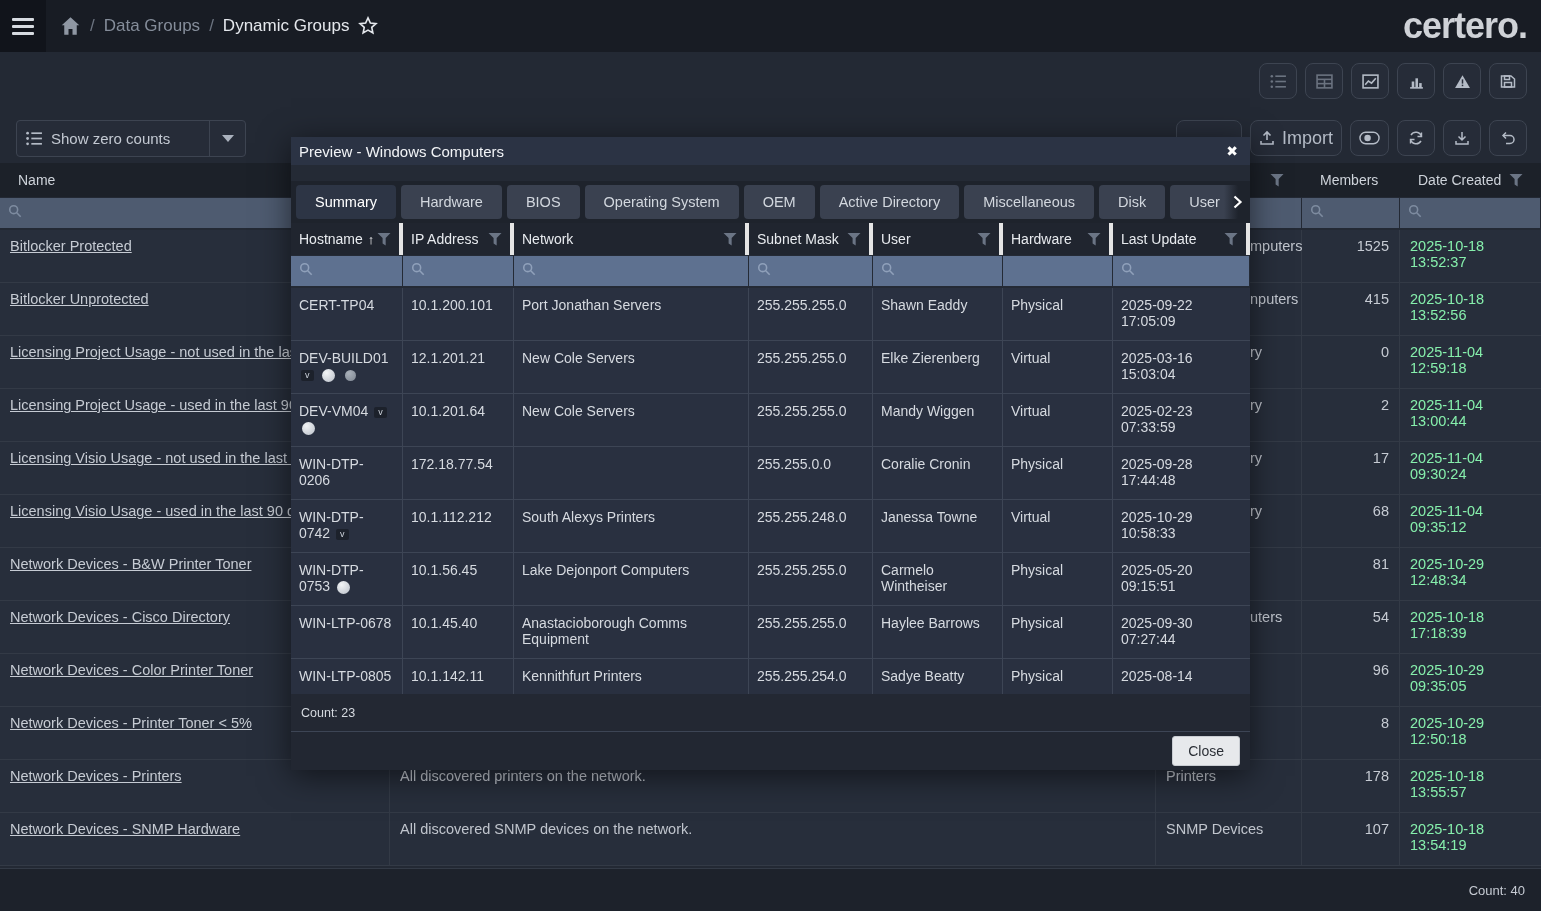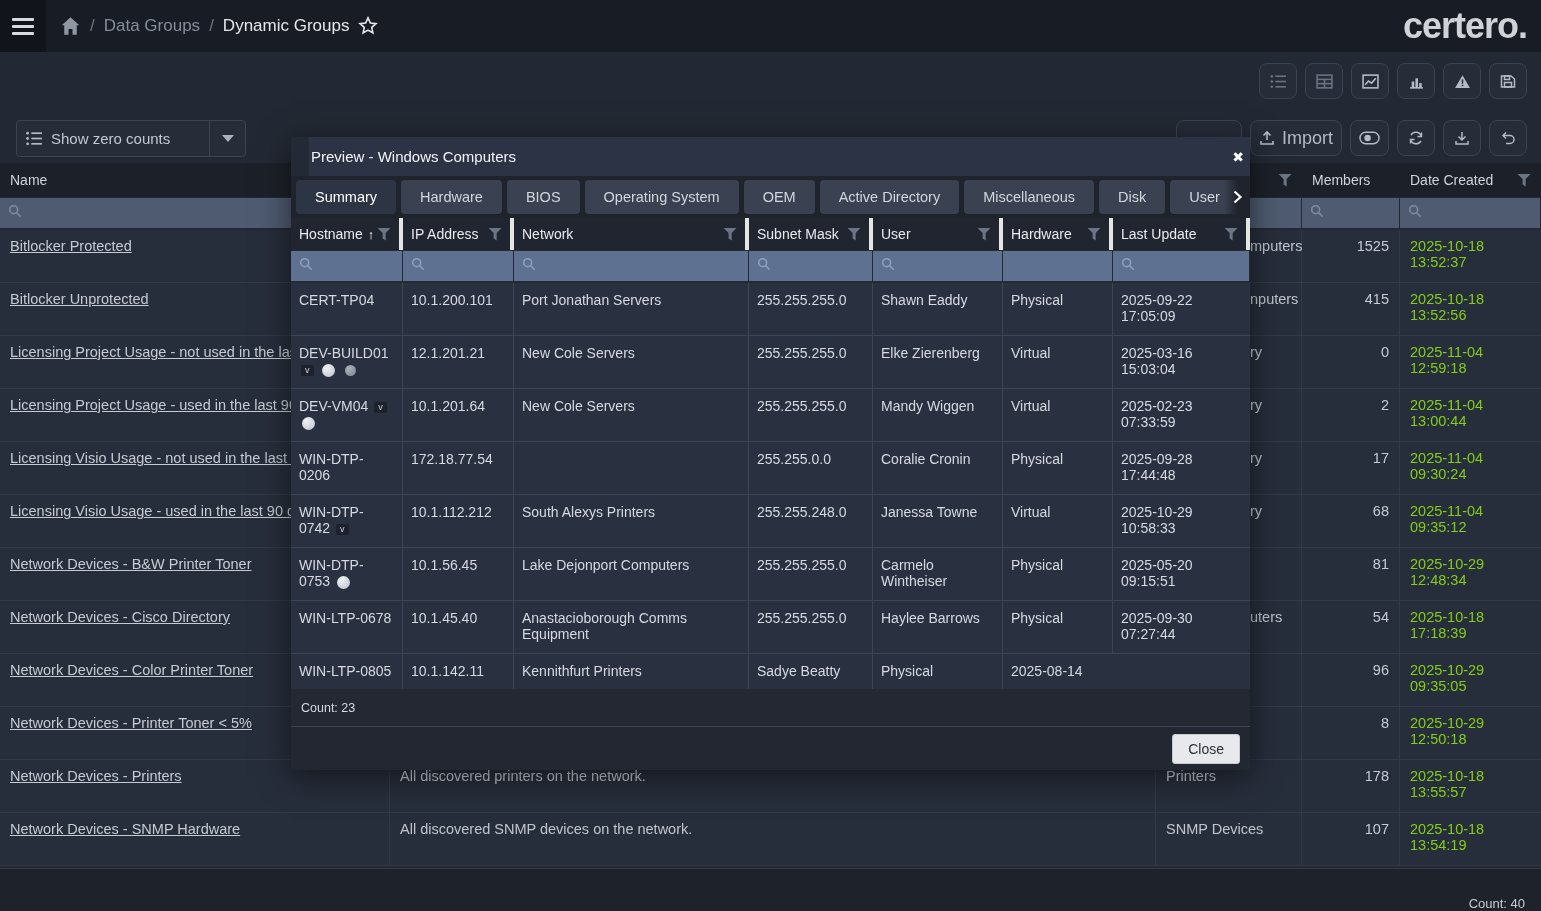--- a/index.html
+++ b/index.html
@@ -37,51 +37,51 @@
   .zero-ctl .zlabel { width:158px; font-size:15px; color:#c3c9d2; cursor:pointer; }
   .zero-ctl .zcaret { width:36px; height:100%; display:flex; align-items:center; justify-content:center;
     border-left:1px solid #3d4451; cursor:pointer; }
   .caret-down { width:0; height:0; border-left:6px solid transparent; border-right:6px solid transparent;
     border-top:7px solid #aab1bd; }
 
   
   .bg-table { position:absolute; top:163px; left:0; width:1541px; }
   .bg-grid { display:grid; grid-template-columns:390px 766px 146px 98px 141px; }
   .bg-head { background:#1c2129; height:34px; }
-  .bg-head .hcell { display:flex; align-items:center; padding:0 10px; font-size:14px; color:#ced3da; }
+  .bg-head .hcell { display:flex; align-items:center; padding:0 18px; font-size:14px; color:#ced3da; }
   .bg-head .hcell .flt { margin-left:auto; }
   .bg-filter { height:33px; background:#232934; }
   .bg-filter .fcell { margin:1px 1px 2px 0; background:#4e5b70; display:flex; align-items:center;
     padding:0 8px; color:#8violet; }
   .bg-filter .fcell svg { color:#7e8ca0; }
   .fcell input { background:transparent; border:none; outline:none; color:#e2e6eb; font-size:13px;
     width:100%; margin-left:6px; font-family:"Liberation Sans",sans-serif; }
   .bg-row { border-bottom:1px solid #333a46; background:#272e3b; min-height:53px; }
   .bg-row > div { padding:8px 10px; font-size:14.5px; border-right:1px solid #333a46; }
   .bg-row > div:last-child { border-right:none; }
   .bg-name a { color:#c6cbd3; text-decoration:underline; white-space:nowrap; cursor:pointer; }
   .bg-desc { color:#c0c5cd; }
   .bg-type { color:#c0c5cd; }
   .bg-type.frag { padding-left:94px !important; white-space:nowrap; }
   .bg-members { text-align:right; color:#c6cbd3; }
-  .bg-date { color:#84cc16; width:141px; }
+  .bg-date { color:#86efac; width:141px; }
   .bg-date span { display:inline-block; width:90px; }
 
   .bottombar { position:absolute; left:0; bottom:0; width:1541px; height:43px; background:#1d222b;
-    border-top:1px solid #333a46; display:flex; align-items:flex-end; justify-content:flex-end;
+    border-top:1px solid #333a46; display:flex; align-items:center; justify-content:flex-end;
     padding-right:16px; font-size:13px; color:#c6cbd3; }
 
   
   .modal { position:absolute; left:291px; top:137px; width:959px; height:633px; background:#242a35;
     box-shadow:0 6px 30px rgba(0,0,0,.55); display:flex; flex-direction:column; }
-  .modal-title { height:39px; background:#2b3344; display:flex; align-items:center; padding:0 2px;
-    font-size:15px; color:#f2f4f7;margin-left:18px; }
+  .modal-title { height:28px; background:#2b3344; display:flex; align-items:center; padding:0 8px;
+    font-size:15px; color:#f2f4f7; }
   .modal-close { margin-left:auto; color:#ffffff; font-size:14px; cursor:pointer; padding:0 4px; }
   .modal-tabs { height:42px; background:#1e232c; display:flex; align-items:center; gap:5px;
-    padding:0 5px; overflow:hidden; position:relative; }
+    padding:0 5px; overflow:hidden; position:relative;margin-top:16px; }
   .tab { flex:0 0 auto; height:34px; display:flex; align-items:center; padding:0 19px; border-radius:4px;
     background:#3a4150; color:#d2d7de; font-size:14.5px; cursor:pointer; white-space:nowrap; }
   .tab.active { background:#2d3545; color:#ffffff; }
   .tab-scroll { position:absolute; right:0; top:0; height:42px; width:26px; display:flex; align-items:center;
     justify-content:center; color:#fff; cursor:pointer; background:linear-gradient(to right, rgba(30,35,44,0), #1e232c 55%); }
 
   .m-grid { display:grid; grid-template-columns:112px 111px 235px 124px 130px 110px 137px; }
   .m-head { background:#20252f; height:32px; }
   .m-head .hcell { display:flex; align-items:center; padding:0 8px; font-size:14px; color:#e8ebef;
     border-right:4px solid #e5e5e5; }
@@ -559,20 +559,21 @@
           <div>Anastacioborough Comms Equipment</div>
           <div>255.255.255.0</div>
           <div>Haylee Barrows</div>
           <div>Physical</div>
           <div><span style="display:inline-block;width:86px">2025-09-30 07:27:44</span></div>
         </div>
         <div class="m-grid m-row">
           <div>WIN-LTP-0805 </div>
           <div>10.1.142.11</div>
           <div>Kennithfurt Printers</div>
+          <div>255.255.254.0</div>
           <div>Sadye Beatty</div>
           <div>Physical</div>
           <div><span style="display:inline-block;width:86px">2025-08-14</span></div>
         </div>
       </div>
     <div class="m-count">
       <span>Count: 23</span>
     </div>
     <div class="m-footer">
       <button class="close-btn">Close</button>

